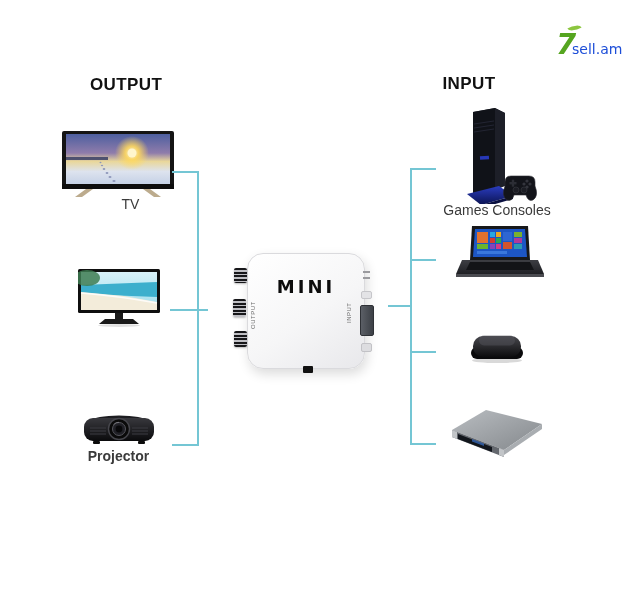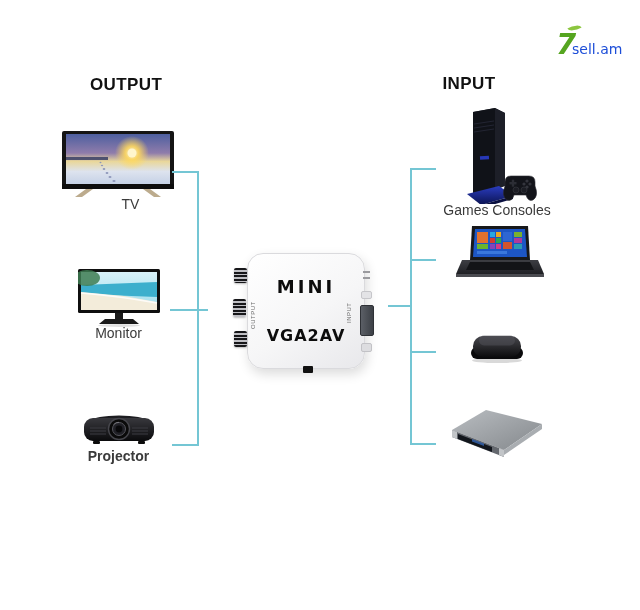--- a/index.html
+++ b/index.html
@@ -128,21 +128,20 @@
       <rect x="3" y="3" width="76" height="38" fill="url(#monsky)"></rect>
       <polygon points="3,16 79,13 79,28 3,25" fill="#2fa9c9" opacity="0.9"></polygon>
       <ellipse cx="9" cy="9" rx="13" ry="8" fill="#3e7d52" opacity="0.85"></ellipse>
       <polygon points="3,23 46,27 79,33 79,41 3,41" fill="#f3ecda"></polygon>
       <path d="M3,24 Q40,27 79,34" stroke="#ffffff" stroke-width="1.6" fill="none" opacity="0.8"></path>
       <rect x="37" y="44" width="8" height="6" fill="#1a1a1a"></rect>
       <polygon points="27,50 55,50 61,55 21,55" fill="#1a1a1a"></polygon>
       <ellipse cx="41" cy="56.5" rx="21" ry="1.5" fill="#000000" opacity="0.12"></ellipse>
     </svg>
   </div>
-  <div class="dev-label" style="left:62px;top:325px;width:113px;">Monitor</div>
 
   <div class="abs" style="left:82px;top:412px;width:74px;height:36px;">
     <svg width="74" height="36" viewBox="0 0 74 36">
       <defs>
         <linearGradient id="pbody" x1="0" y1="0" x2="0" y2="1">
           <stop offset="0" stop-color="#38383d"></stop>
             <stop offset="1" stop-color="#0a0a0c"></stop>
         </linearGradient>
       </defs>
       <ellipse cx="37" cy="9" rx="27" ry="5.5" fill="#1d1d21"></ellipse>
@@ -270,21 +269,20 @@
 
   <div class="cline" style="left:410px;top:168px;width:2px;height:277px;"></div>
   <div class="cline" style="left:412px;top:168px;width:24px;height:2px;"></div>
   <div class="cline" style="left:412px;top:259px;width:24px;height:2px;"></div>
   <div class="cline" style="left:412px;top:351px;width:24px;height:2px;"></div>
   <div class="cline" style="left:412px;top:443px;width:24px;height:2px;"></div>
   <div class="cline" style="left:388px;top:305px;width:23px;height:2px;"></div>
 
   <div id="converter">
     <div class="conv-brand">MINI</div>
-    <div class="conv-model">VGA2AV</div>
     <div class="vtext" style="left:2px;top:45px;height:30px;">OUTPUT</div>
     <div class="vtext" style="right:12px;top:47px;height:22px;">INPUT</div>
   </div>
 
   <div class="rca" style="left:234px;top:268px;height:15px;"></div>
   <div class="rca" style="left:233px;top:299px;height:18px;"></div>
   <div class="rca" style="left:234px;top:331px;height:16px;"></div>
 
   <div class="abs" style="left:363px;top:271px;width:7px;height:2px;background:#9a9a9e;"></div>
   <div class="abs" style="left:363px;top:277px;width:7px;height:2px;background:#9a9a9e;"></div>

